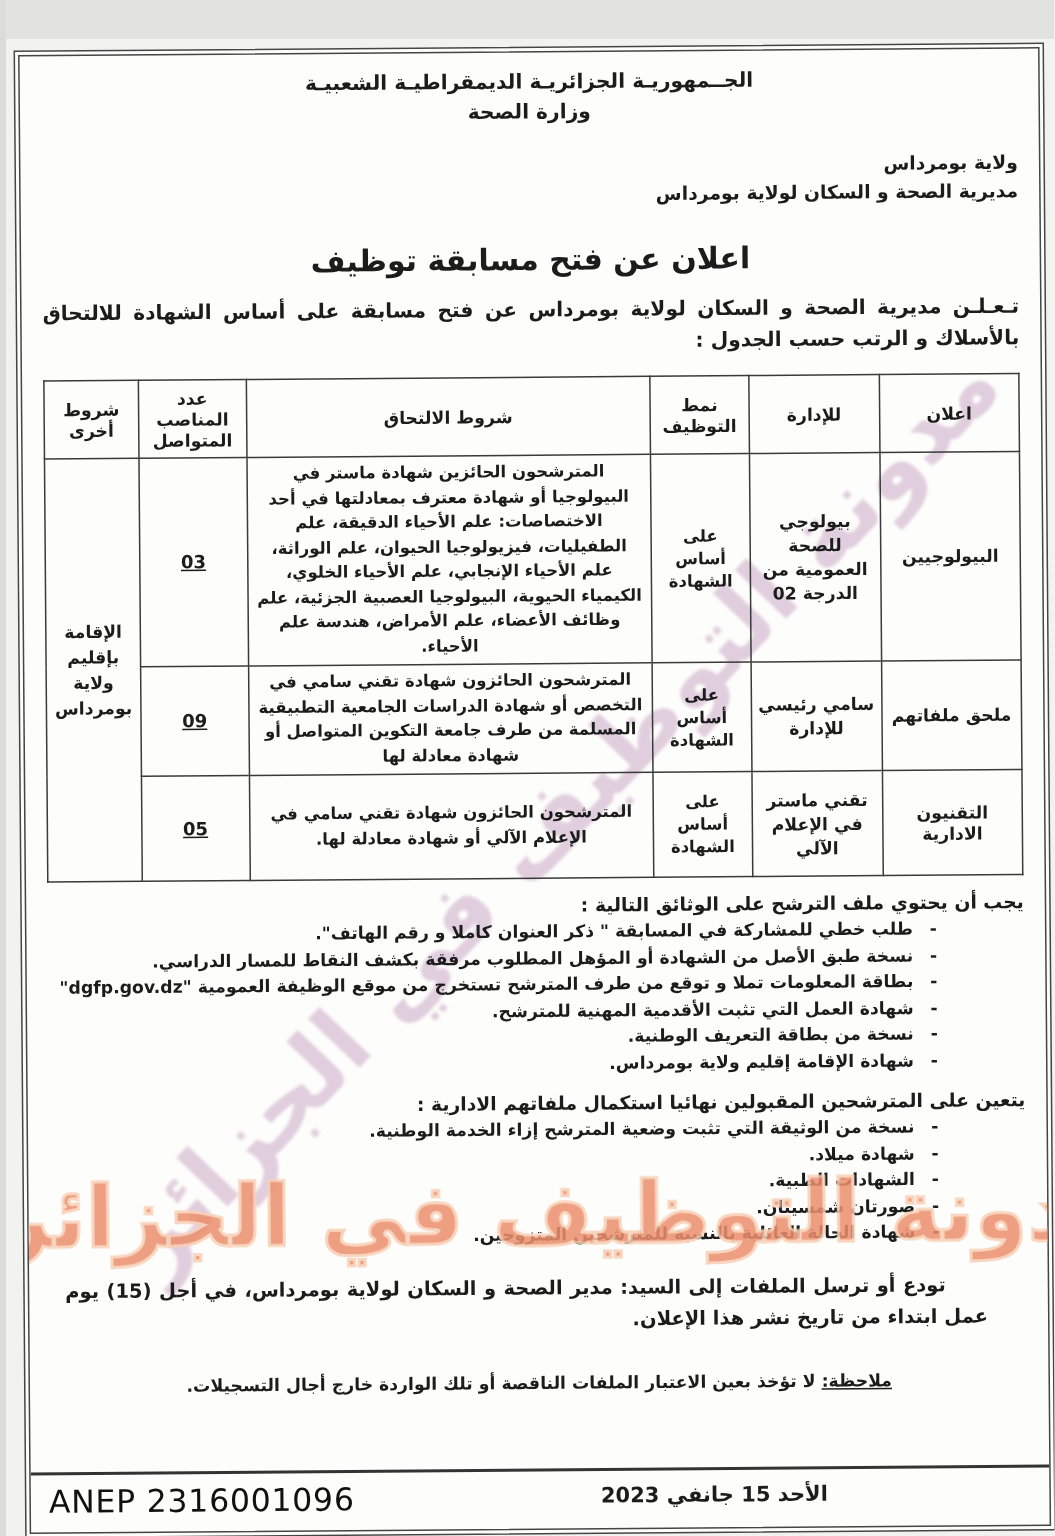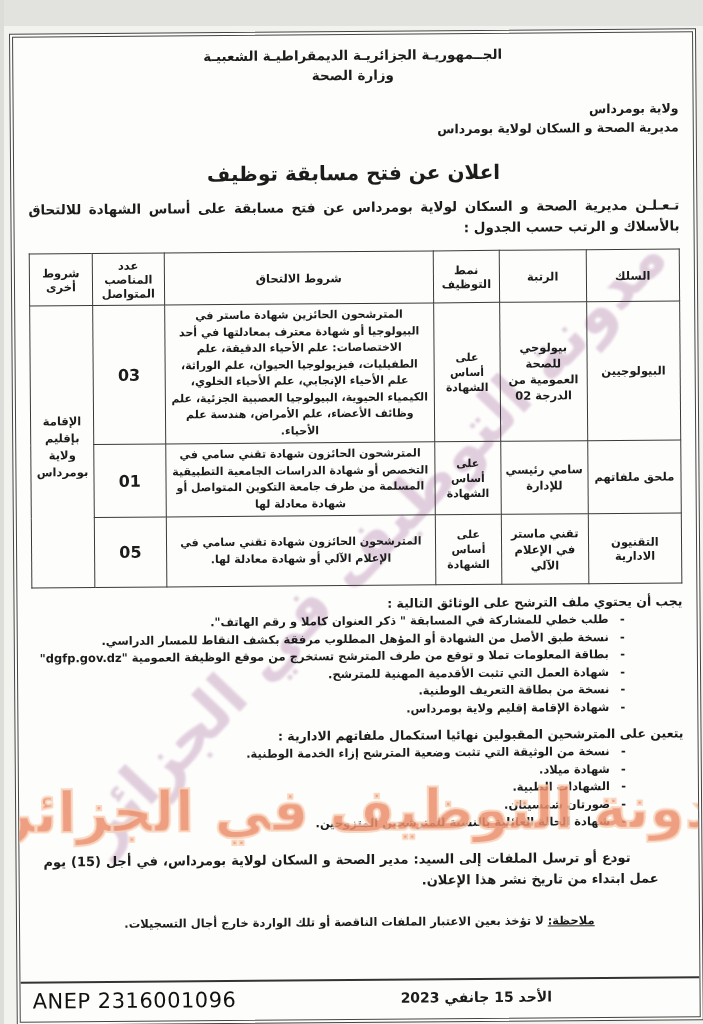--- a/index.html
+++ b/index.html
@@ -42,21 +42,21 @@
   p.intro  { font-size:13.5px; font-weight:600; line-height:21px; margin-top:12px; text-align:justify; }
 
   
   table.jobs { width:100%; border-collapse:collapse; margin-top:12px; }
   table.jobs th, table.jobs td { border:1.5px solid #3a3a3a; font-weight:bold; text-align:center; vertical-align:middle; padding:3px 4px; }
   table.jobs th { font-size:11.5px; line-height:14px; height:52px; }
   td.cell-conditions { text-align:right; font-size:11px; line-height:16.5px; padding:4px 7px; }
   td.cell-corps { font-size:11.5px; }
   td.cell-rank  { font-size:11.5px; line-height:16px; }
   td.cell-mode  { font-size:11px; line-height:15px;border-radius:15px; }
-  td.cell-count { font-size:16px; }
+  td.cell-count { font-size:12px;text-decoration:underline; }
   td.cell-other { font-size:11.5px; line-height:17px; }
   tr.row-1 { height:132px; } tr.row-2 { height:62px; } tr.row-3 { height:70px; }
 
   
   .list-heading { font-weight:bold; font-size:12.5px; margin-top:10px; }
   ul.dash { list-style:none; margin:2px 58px 0 0; }
   ul.dash li { font-size:11.5px; font-weight:600; line-height:17.5px; position:relative; padding-right:16px; }
   ul.dash li::before { content:"-"; position:absolute; right:0; top:0; font-weight:bold; }
 
   p.closing { font-size:13px; font-weight:600; line-height:21px; margin:16px 26px 0 10px; text-align:justify; text-indent:28px; }
@@ -98,43 +98,43 @@
       <colgroup>
         <col style="width:94px">
           <col style="width:88px">
           <col style="width:66px">
         <col style="width:276px">
           <col style="width:72px">
           <col style="width:63px">
       </colgroup>
       <thead>
         <tr>
-          <th>السلك</th>
-          <th>الرتبة</th>
+          <th>اعلان</th>
+          <th>للإدارة</th>
           <th>نمط التوظيف</th>
           <th>شروط الالتحاق</th>
           <th>عدد المناصب المتواصل</th>
           <th>شروط أخرى</th>
         </tr>
       </thead>
       <tbody>
         <tr class="row-1">
           <td class="cell-corps">البيولوجيين</td>
           <td class="cell-rank">بيولوجي للصحة العمومية من الدرجة 02</td>
           <td class="cell-mode">على أساس الشهادة</td>
           <td class="cell-conditions">المترشحون الحائزين شهادة ماستر في البيولوجيا أو شهادة معترف بمعادلتها في أحد الاختصاصات: علم الأحياء الدقيقة، علم الطفيليات، فيزيولوجيا الحيوان، علم الوراثة، علم الأحياء الإنجابي، علم الأحياء الخلوي، الكيمياء الحيوية، البيولوجيا العصبية الجزئية، علم وظائف الأعضاء، علم الأمراض، هندسة علم الأحياء.</td>
           <td class="cell-count">03</td>
           <td class="cell-other" rowspan="3">الإقامة بإقليم ولاية بومرداس</td>
         </tr>
         <tr class="row-2">
           <td class="cell-corps">ملحق ملفاتهم</td>
           <td class="cell-rank">سامي رئيسي للإدارة</td>
           <td class="cell-mode">على أساس الشهادة</td>
           <td class="cell-conditions">المترشحون الحائزون شهادة تقني سامي في التخصص أو شهادة الدراسات الجامعية التطبيقية المسلمة من طرف جامعة التكوين المتواصل أو شهادة معادلة لها</td>
-          <td class="cell-count">01</td>
+          <td class="cell-count">09</td>
         </tr>
         <tr class="row-3">
           <td class="cell-corps">التقنيون الادارية</td>
           <td class="cell-rank">تقني ماستر في الإعلام الآلي</td>
           <td class="cell-mode">على أساس الشهادة</td>
           <td class="cell-conditions">المترشحون الحائزون شهادة تقني سامي في الإعلام الآلي أو شهادة معادلة لها.</td>
           <td class="cell-count">05</td>
         </tr>
       </tbody>
     </table>

